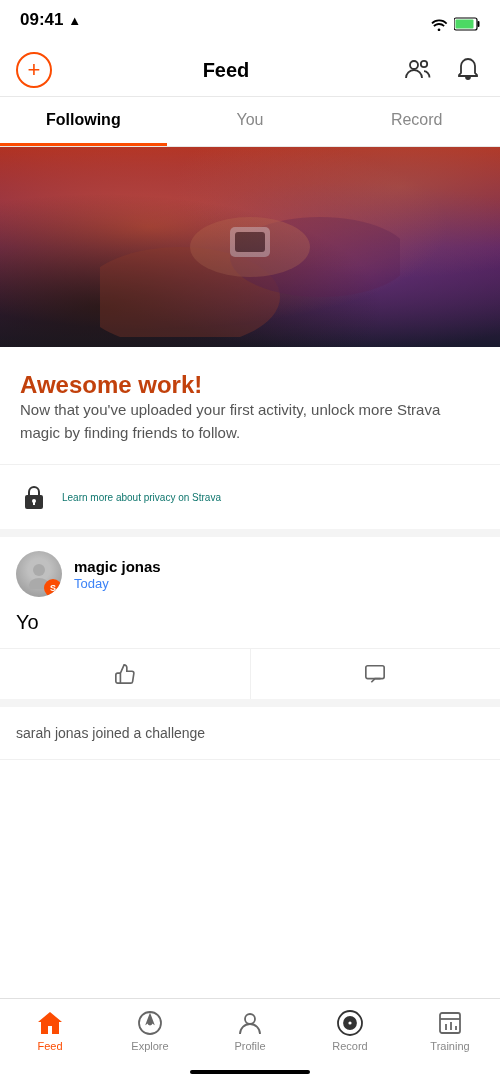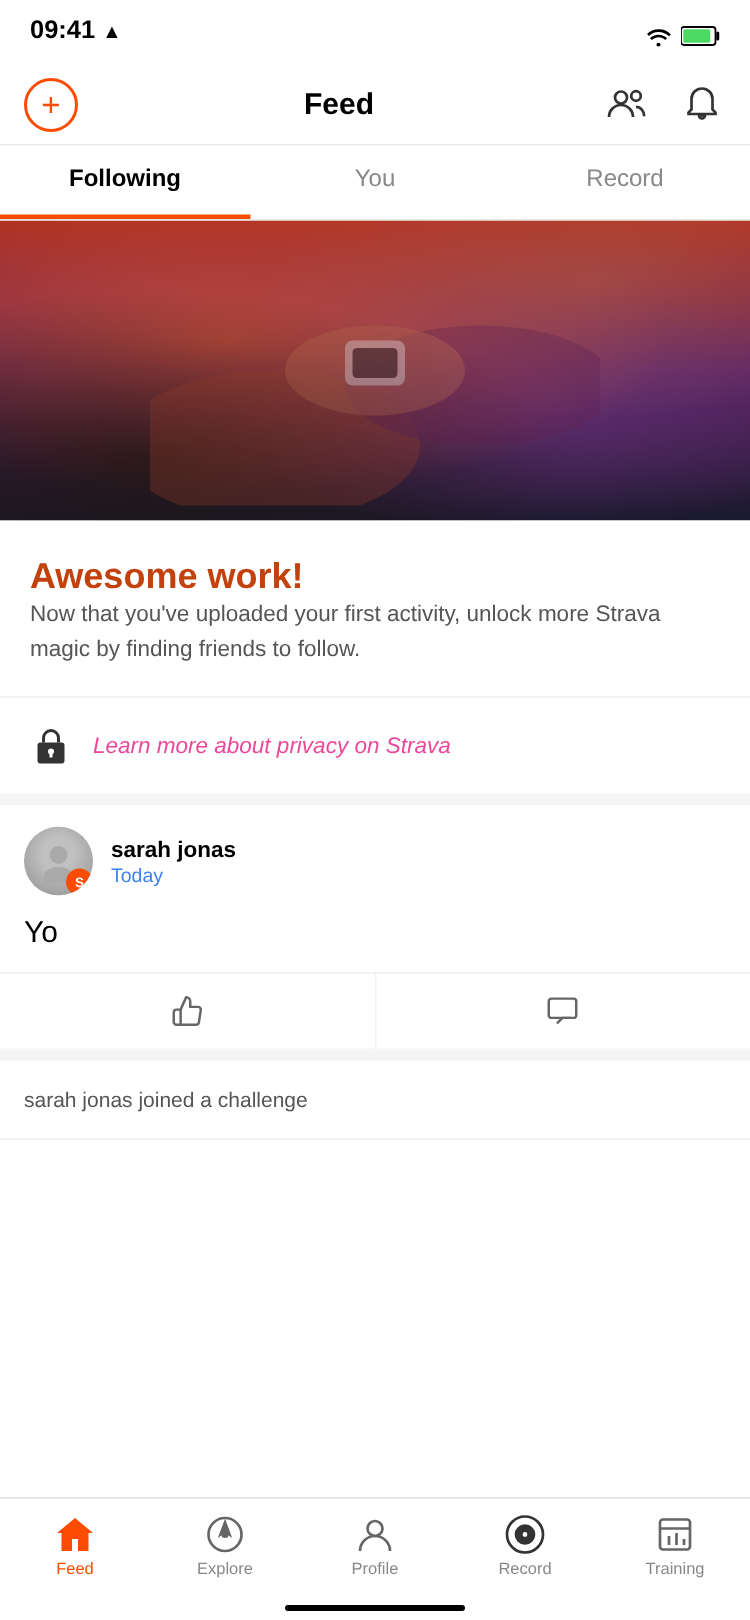--- a/index.html
+++ b/index.html
@@ -158,23 +158,22 @@
     }
     .lock-icon {
       width: 28px;
       height: 28px;
       display: flex;
       align-items: center;
       justify-content: center;
       flex-shrink: 0;
     }
     .privacy-text {
-      font-size: 15px;
-      color: #ec4899;
-      font-style: italic;
+      font-size: 10px;
+      color: #0f766e;
     }
 
     
     .activity-card {
       background: #fff;
       border-bottom: 8px solid #f4f4f4;
     }
     .activity-header {
       display: flex;
       align-items: center;
@@ -421,21 +420,21 @@
           <svg width="30" height="30" viewBox="0 0 30 30" fill="none">
             <circle cx="15" cy="11" r="6" fill="#aaa"></circle>
             <ellipse cx="15" cy="26" rx="10" ry="7" fill="#aaa"></ellipse>
           </svg>
         </div>
         <div class="strava-badge">
           <span class="strava-badge-s">S</span>
         </div>
       </div>
       <div class="activity-user-info">
-        <div class="activity-username">sarah jonas</div>
+        <div class="activity-username">magic jonas</div>
         <div class="activity-time">Today</div>
       </div>
     </div>
     <div class="activity-content">
       <span class="activity-message">Yo</span>
     </div>
     <div class="activity-actions">
       <button class="action-btn">
         <svg width="22" height="22" viewBox="0 0 24 24" fill="none" stroke="#666" stroke-width="1.8">
           <path d="M14 9V5a3 3 0 00-3-3l-4 9v11h11.28a2 2 0 002-1.7l1.38-9a2 2 0 00-2-2.3H14z"></path>

